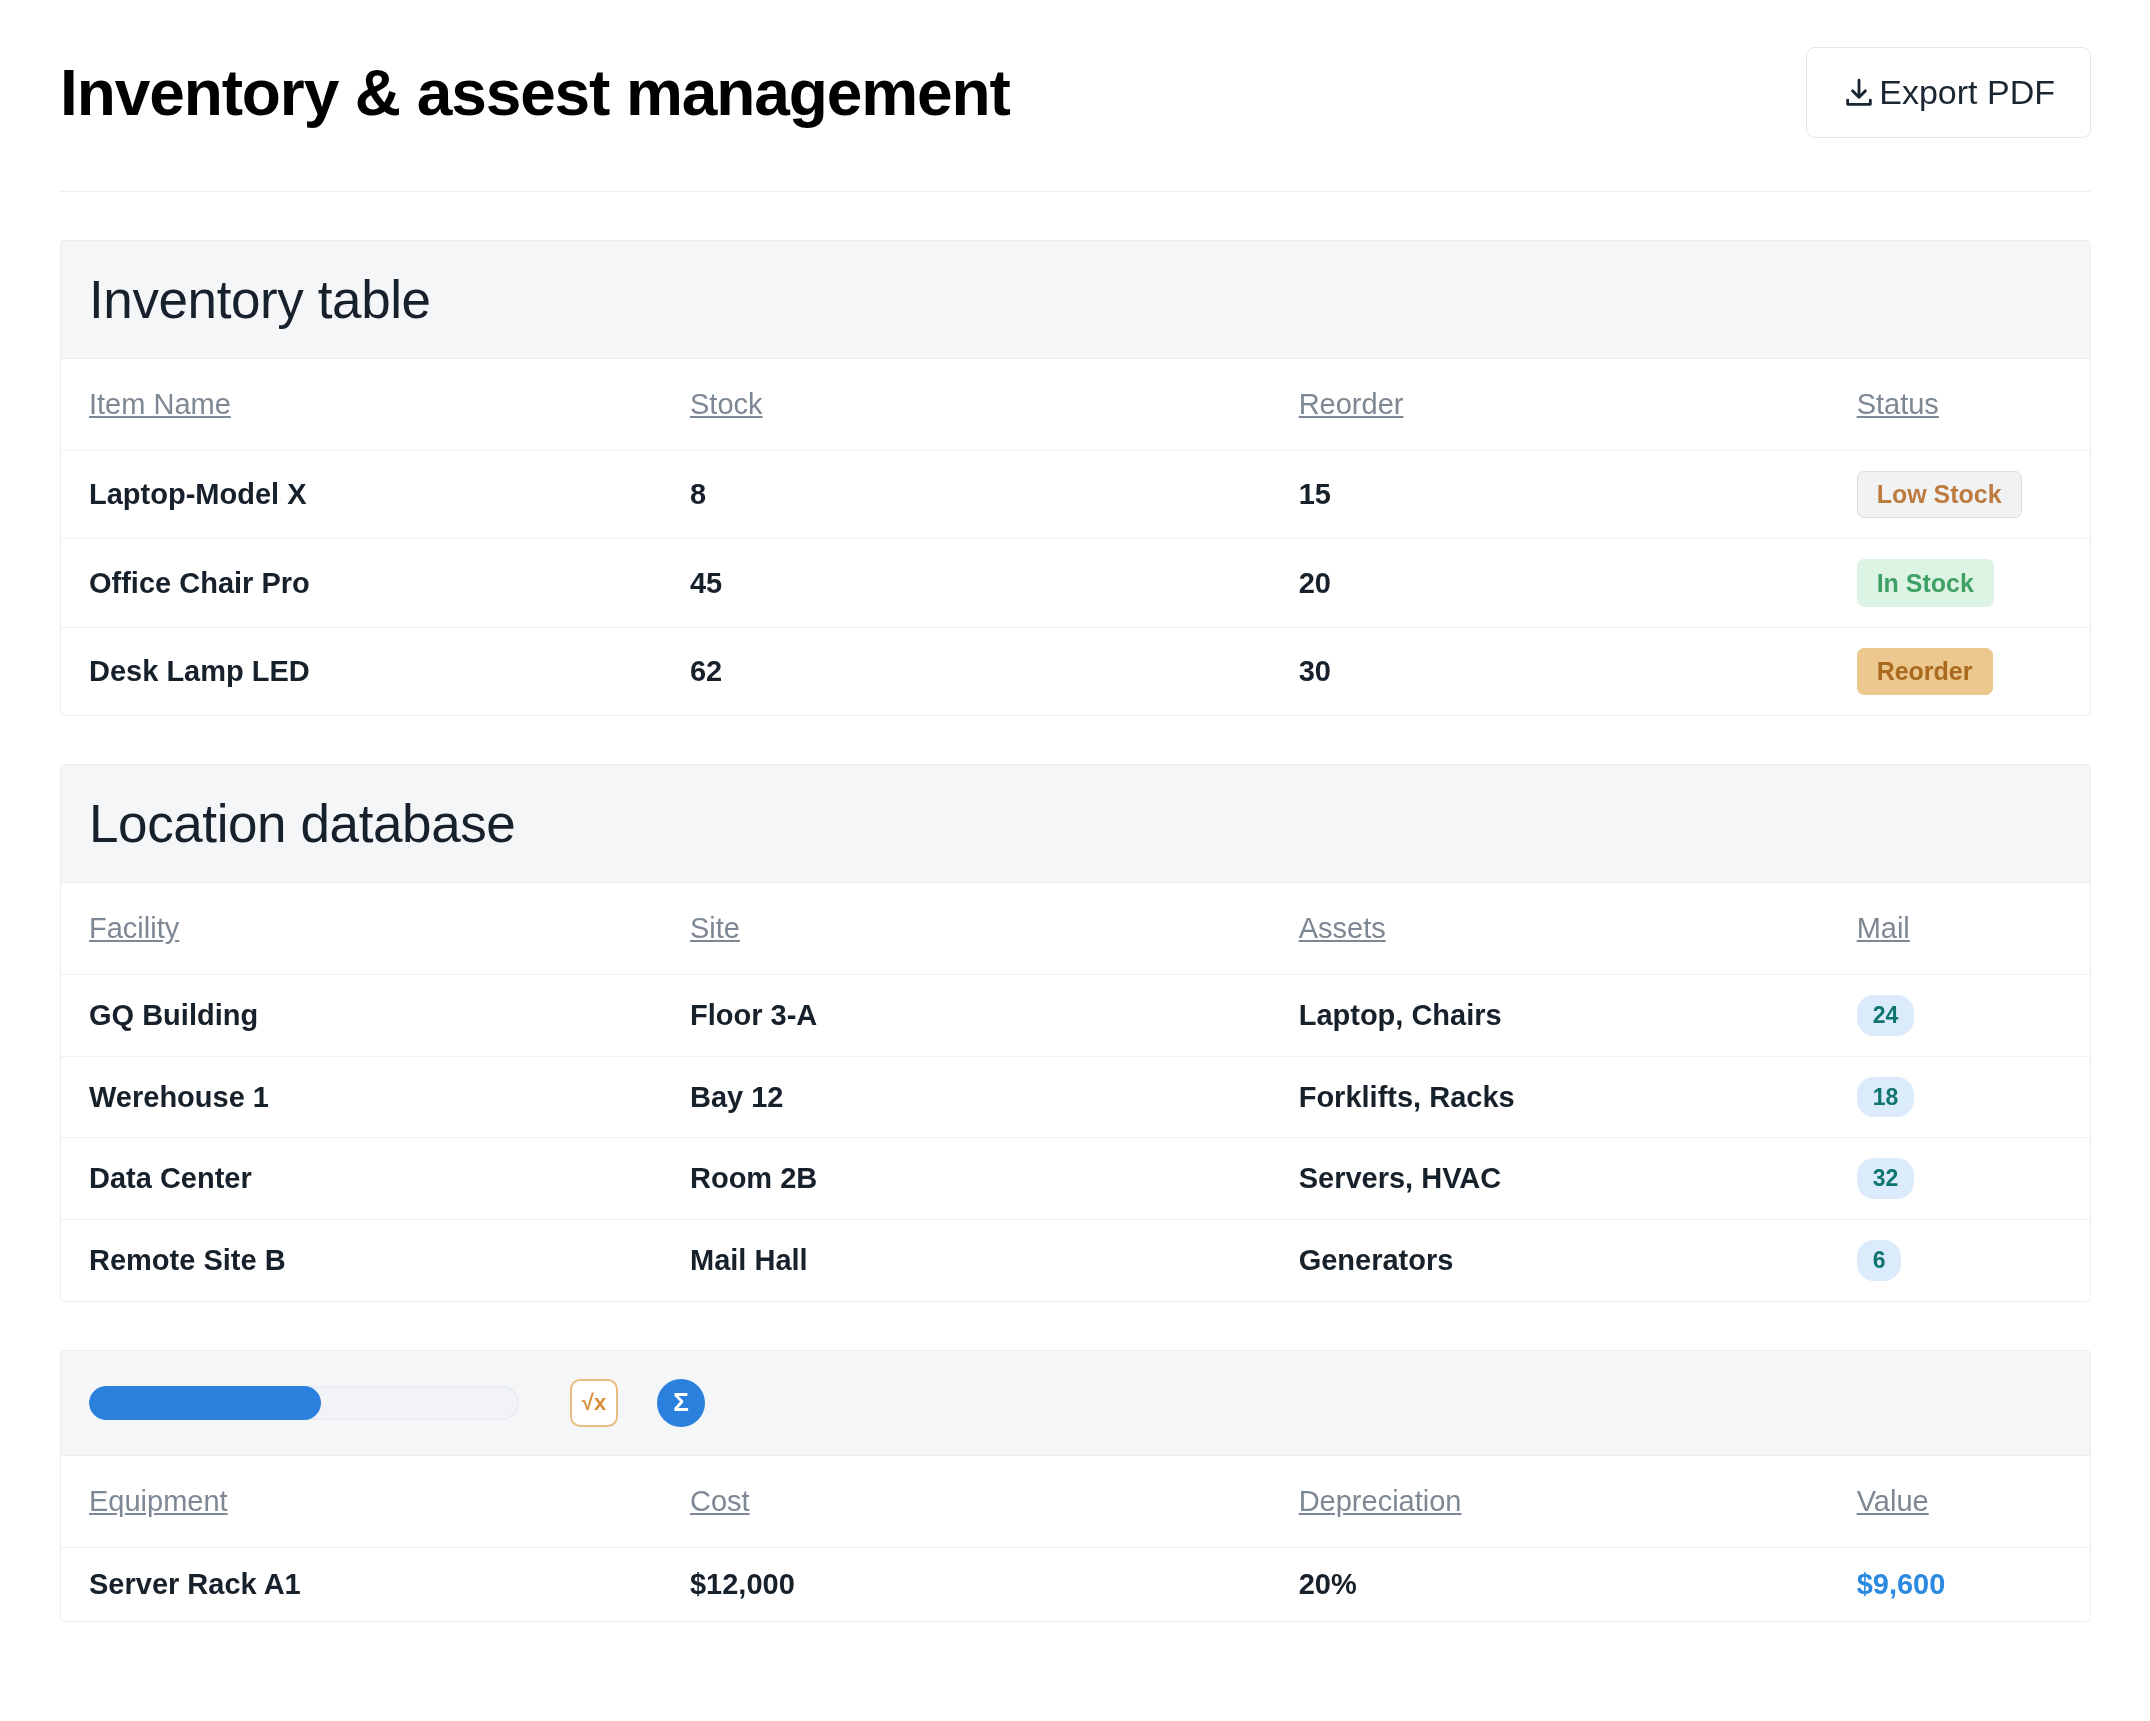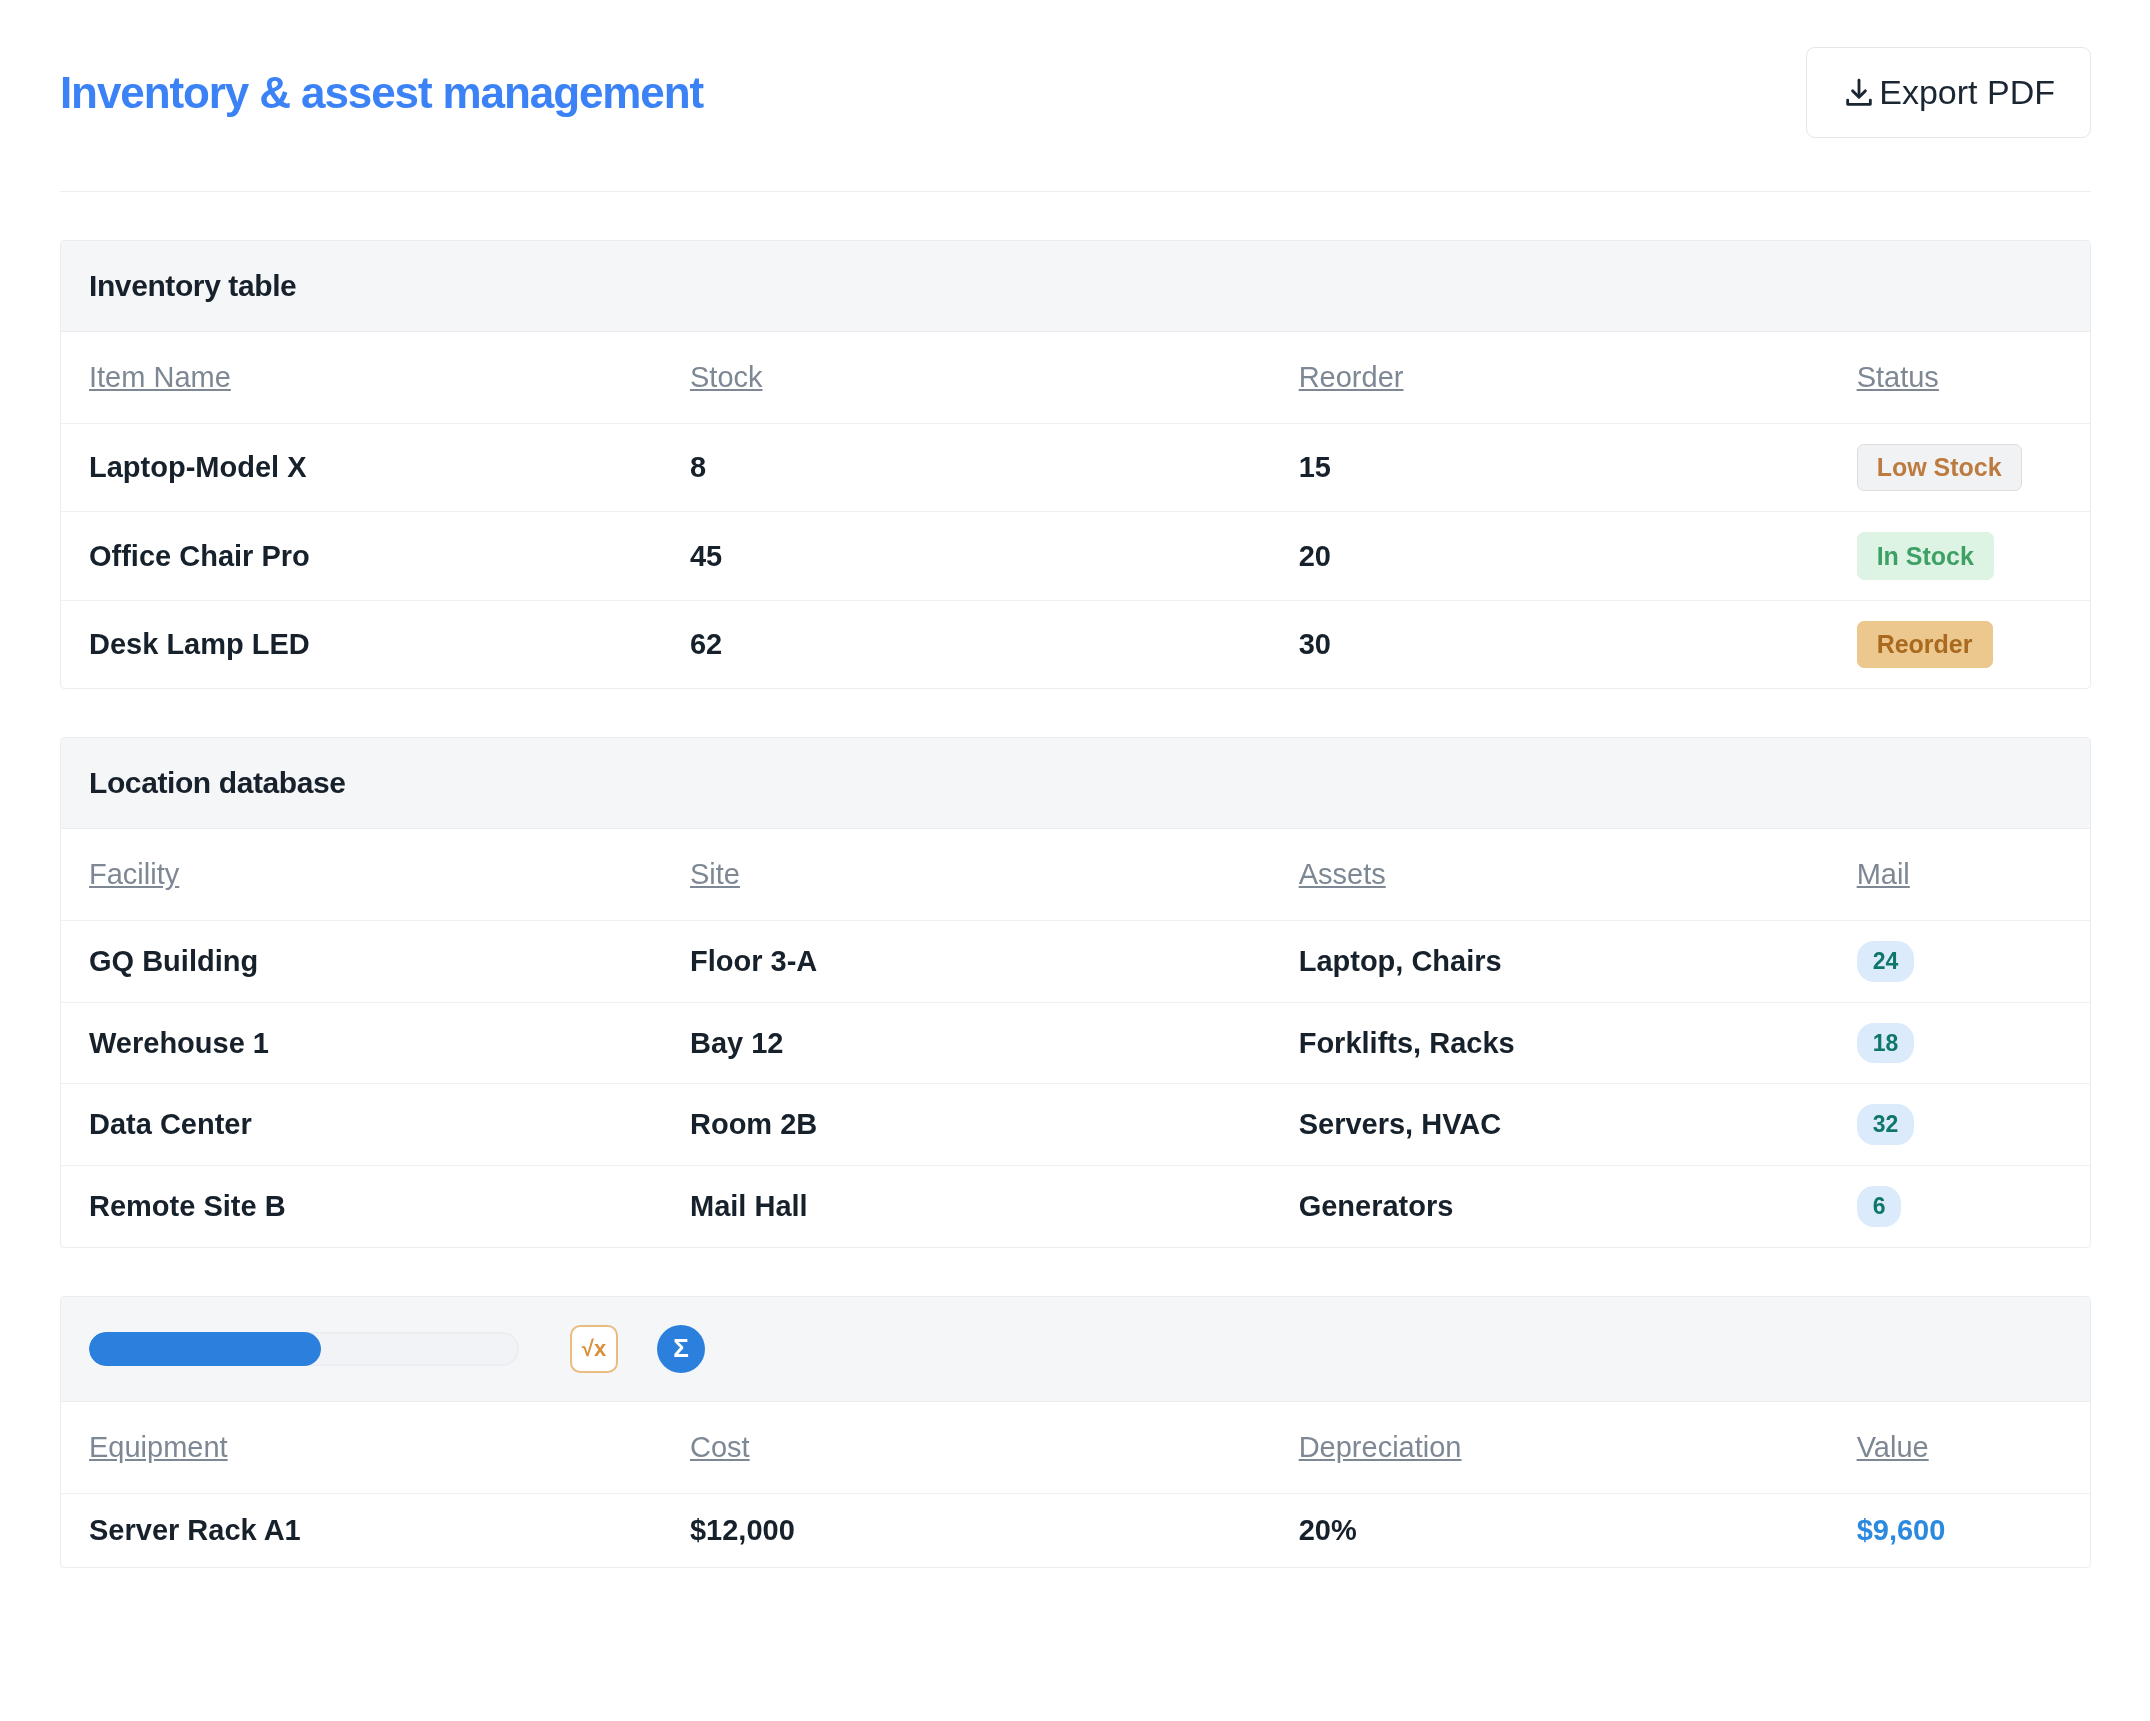--- a/index.html
+++ b/index.html
@@ -13,24 +13,24 @@
   }
   .page { padding: 47px 60px 0 60px; }
 
   
   .page-header {
     display: flex;
     align-items: center;
     justify-content: space-between;
   }
   h1 {
-    font-size: 44px;
+    font-size: 64px;
     font-weight: 700;
     letter-spacing: -1.1px;
-    color: #3b82f6;
+    color: #000000;
   }
   .export-btn {
     display: flex;
     align-items: center;
     gap: 3px;
     background: #ffffff;
     border: 1.5px solid #e4e6ea;
     border-radius: 8.8px;
     padding: 25px 35px;
     font-size: 34px;
@@ -55,22 +55,22 @@
     overflow: hidden;
   }
   .section-header {
     background: #f5f6f8;
     padding: 28px 28px;
     display: flex;
     align-items: center;
     border-bottom: 1.5px solid #eaecef;
   }
   .section-header h2 {
-    font-size: 30px;
-    font-weight: 700;
+    font-size: 53px;
+    font-weight: 400;
     letter-spacing: -0.4px;
     color: #17212b;
     flex: 1;
   }
 
   table { width: 100%; border-collapse: collapse; table-layout: fixed; }
   col.c1 { width: 31%; }
   col.c2 { width: 30%; }
   col.c3 { width: 27.5%; }
   col.c4 { width: 11.5%; }

